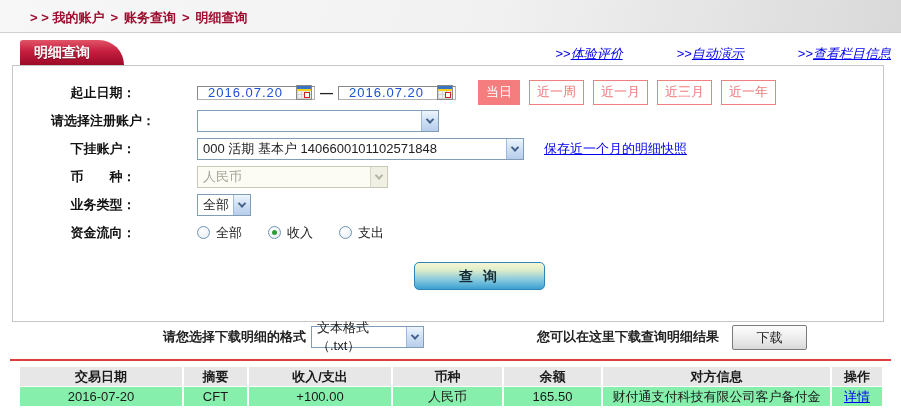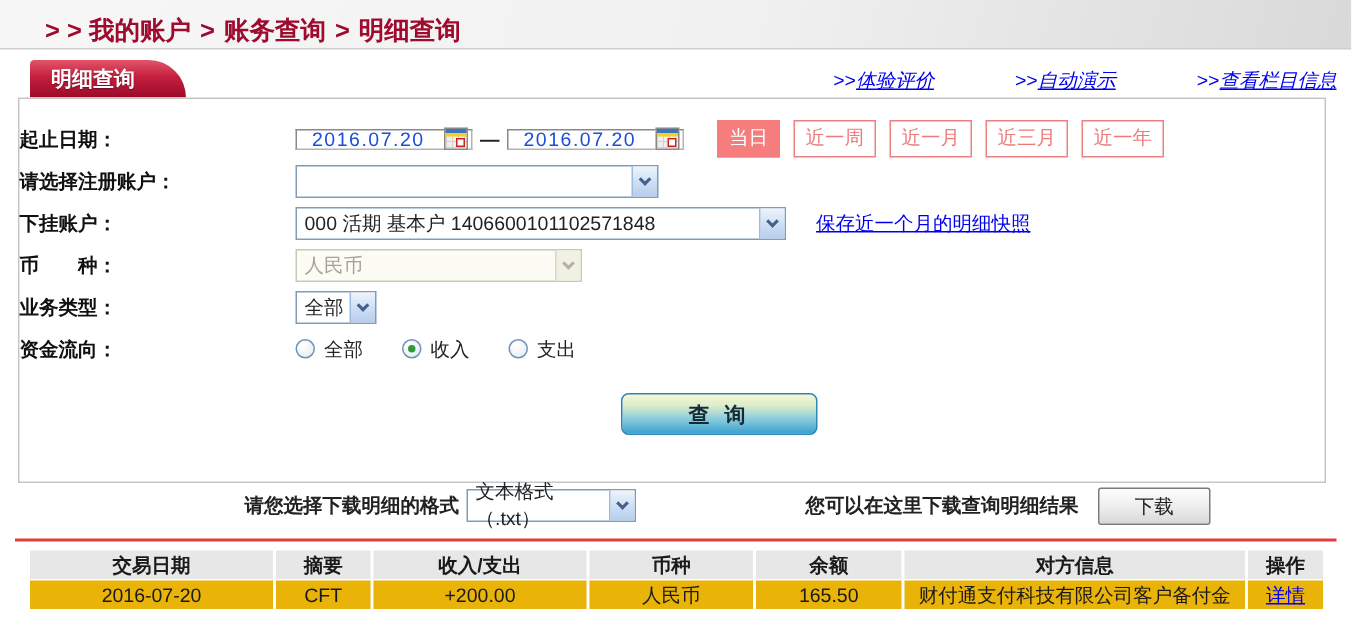--- a/index.html
+++ b/index.html
@@ -4,39 +4,39 @@
 <style>
   * { margin:0; padding:0; box-sizing:border-box; }
   html,body { background:#ffffff; }
   body { font-family:"Liberation Sans","DejaVu Sans",sans-serif; font-size:13px; color:#222; }
   .stage { position:relative; width:901px; height:420px; background:#fff; overflow:hidden; }
 
   
   .page-header { position:absolute; left:0; top:0; width:901px; height:33px;
     background:linear-gradient(105deg,#f7f7f7 0%,#f1f1f1 55%,#d9d9d9 100%);
     border-bottom:1px solid #cfcfcf; }
-  .breadcrumb { position:absolute; left:30px; top:9px; color:#9e0b2e; font-weight:bold; font-size:17px; }
+  .breadcrumb { position:absolute; left:30px; top:9px; color:#9e0b2e; font-weight:bold; font-size:13px; }
   .breadcrumb a { color:#9e0b2e; text-decoration:none; cursor:pointer; }
   .breadcrumb .sep { margin:0 6px; }
 
   
   .tab { position:absolute; left:20px; top:40px; height:25px; width:104px;
     background:linear-gradient(180deg,#e25568 0%,#c51f3f 45%,#9c0a28 100%);
     border-radius:3px 26px 0 0; color:#fff; font-weight:bold; font-size:14px;
     line-height:25px; padding-left:14px; text-shadow:0 1px 1px rgba(0,0,0,.35); }
   .top-links { position:absolute; top:45px; right:10px; display:flex; gap:54px; font-size:13px; }
   .top-links .tlink { color:#0000ee; cursor:pointer; white-space:nowrap; }
   .top-links .tlink .pfx { text-decoration:none; }
   .top-links .tlink .txt { text-decoration:underline;font-style:italic; }
 
   
   .form-box { position:absolute; left:12px; top:65px; width:872px; height:257px;
     background:#fff; border:1px solid #c6c6c6; padding-top:14px; }
   .form-row { display:flex; align-items:center; min-height:25px; margin-bottom:3px; }
-  .form-label { width:184px; text-align:left; font-weight:bold; color:#111;
+  .form-label { width:184px; text-align:center; font-weight:bold; color:#111;
     padding-right:4px; white-space:pre; flex:none; }
 
   .date-box { width:118px; height:14px; border:1px solid #b3b3b3; border-top-color:#898989;
     border-left-color:#898989; background:#fff; display:flex; align-items:center;
     padding:0 2px 0 10px; letter-spacing:1px; color:#1d4ed8; }
   .cal-icon { margin-left:auto; width:16px; height:15px; border:1px solid #8a8a8a; position:relative;
     background:
       repeating-linear-gradient(90deg,#d2d2d2 0 1px,transparent 1px 4px),
       repeating-linear-gradient(0deg,#d2d2d2 0 1px,transparent 1px 4px),#efefef;
     cursor:pointer; flex:none; }
@@ -85,21 +85,21 @@
     background:linear-gradient(180deg,#fdfdfd,#ececec 55%,#d8d8d8); text-align:center;
     line-height:23px; cursor:pointer; font-size:13px; color:#222; }
 
   .red-line { position:absolute; left:10px; top:359px; width:881px; height:2px; background:#e23d3d; }
 
   
   .result-table { position:absolute; left:18px; top:366px; border-collapse:separate;
     border-spacing:2px 1px; table-layout:fixed; width:866px; font-size:13px; }
   .result-table th { background:#e7e7e7; font-weight:bold; height:19px; text-align:center;
     overflow:hidden; white-space:nowrap; font-size:13px; color:#1a1a1a; }
-  .result-table td { background:#eab308; height:19px; text-align:center; overflow:hidden;
+  .result-table td { background:#86efac; height:19px; text-align:center; overflow:hidden;
     white-space:nowrap; color:#1a1a1a; }
   .amount-pos { color:#cc0000; }
   .detail-link { color:#0000ee; text-decoration:underline; cursor:pointer; }
 </style>
 </head>
 <body>
 
 <div class="stage">
 
   <div class="page-header">
@@ -228,21 +228,21 @@
         <th>币种</th>
         <th>余额</th>
         <th>对方信息</th>
         <th>操作</th>
       </tr>
     </thead>
     <tbody>
       <tr>
         <td>2016-07-20</td>
         <td>CFT</td>
-        <td class="amount-pos">+200.00</td>
+        <td class="amount-pos">+100.00</td>
         <td>人民币</td>
         <td>165.50</td>
         <td>财付通支付科技有限公司客户备付金</td>
         <td><a class="detail-link">详情</a></td>
       </tr>
     </tbody>
   </table>
 
 </div>
 

